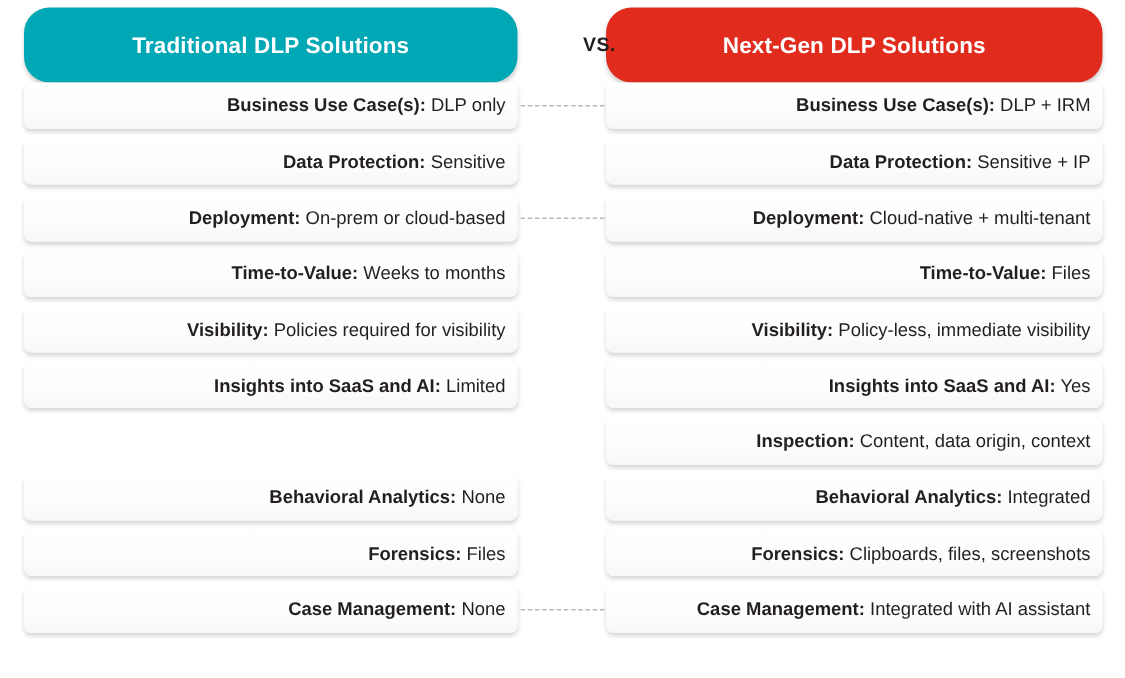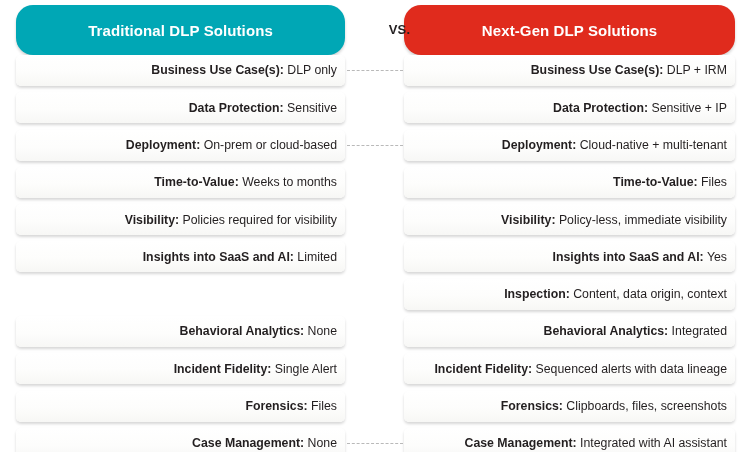--- a/index.html
+++ b/index.html
@@ -198,28 +198,20 @@
       <div class="row">
         <div class="cell cell-left">
           <span class="cell-text"><span class="lbl">Behavioral Analytics:</span><span class="val"> None</span></span>
         </div>
         <div class="cell cell-right">
           <span class="cell-text"><span class="lbl">Behavioral Analytics:</span><span class="val"> Integrated</span></span>
         </div>
       </div>
       <div class="row">
         <div class="cell cell-left">
-          <span class="cell-text"><span class="lbl">Incident Fidelity:</span><span class="val"> Single Alert</span></span>
-        </div>
-        <div class="cell cell-right">
-          <span class="cell-text"><span class="lbl">Incident Fidelity:</span><span class="val"> Sequenced alerts with data lineage</span></span>
-        </div>
-      </div>
-      <div class="row">
-        <div class="cell cell-left">
           <span class="cell-text"><span class="lbl">Forensics:</span><span class="val"> Files</span></span>
         </div>
         <div class="cell cell-right">
           <span class="cell-text"><span class="lbl">Forensics:</span><span class="val"> Clipboards, files, screenshots</span></span>
         </div>
       </div>
       <div class="row">
         <div class="cell cell-left">
           <span class="cell-text"><span class="lbl">Case Management:</span><span class="val"> None</span></span>
         </div>

